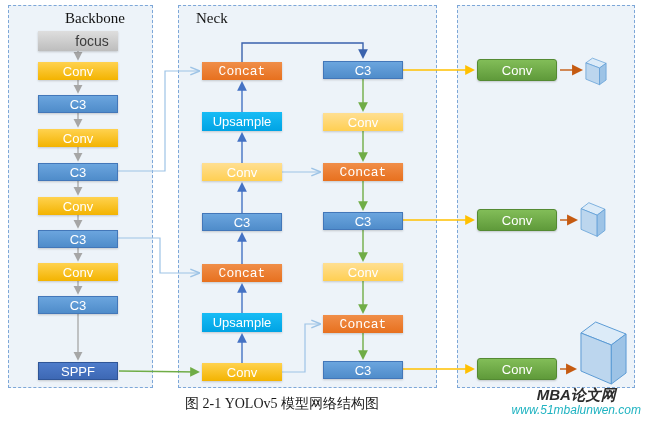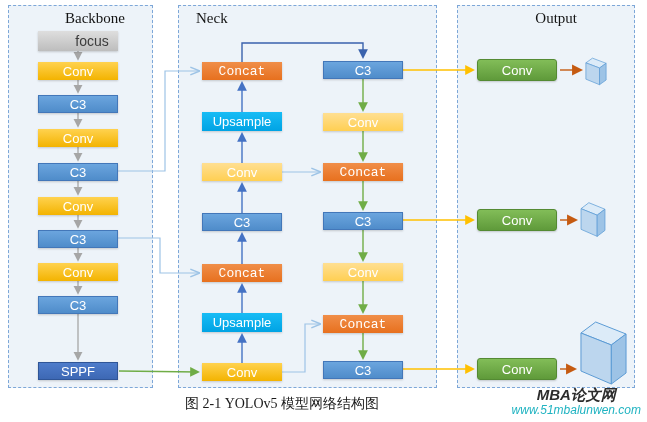--- a/index.html
+++ b/index.html
@@ -44,21 +44,20 @@
 <body>
 
 <div id="stage">
 
   <div class="panel" style="left:8px;top:5px;width:145px;height:383px;"></div>
   <div class="panel" style="left:178px;top:5px;width:259px;height:383px;"></div>
   <div class="panel" style="left:457px;top:5px;width:178px;height:383px;"></div>
 
   <div class="panel-title" style="left:8px;top:10px;width:174px;text-align:center;">Backbone</div>
   <div class="panel-title" style="left:196px;top:10px;">Neck</div>
-  <div class="panel-title" style="left:457px;top:10px;width:120px;text-align:right;">Output</div>
 
   <svg id="wires">
     <defs>
       <marker id="m-gray" viewBox="0 0 10 10" refX="8" refY="5" markerWidth="7" markerHeight="7" orient="auto">
           <path d="M0,0 L10,5 L0,10 z" fill="#A6A6A6"></path>
         </marker>
       <marker id="m-blue" viewBox="0 0 10 10" refX="8" refY="5" markerWidth="7" markerHeight="7" orient="auto">
           <path d="M0,0 L10,5 L0,10 z" fill="#4472C4"></path>
         </marker>
       <marker id="m-dblue" viewBox="0 0 10 10" refX="8" refY="5" markerWidth="7" markerHeight="7" orient="auto">

